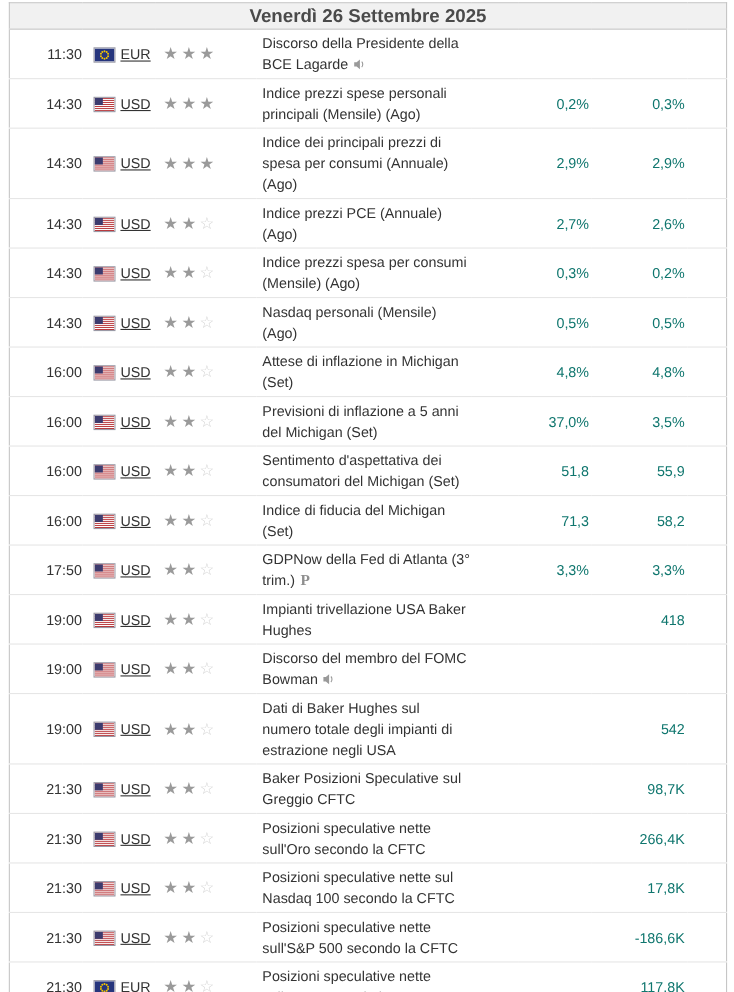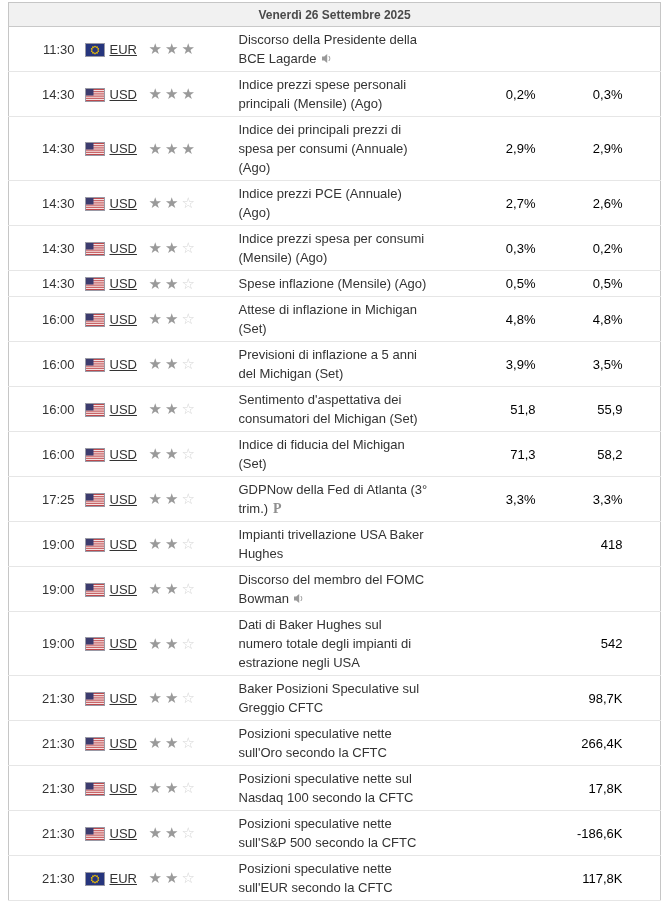--- a/index.html
+++ b/index.html
@@ -6,40 +6,40 @@
     font-family:"Liberation Sans","DejaVu Sans",sans-serif;}
   .cal-table{border-collapse:collapse;table-layout:fixed;width:652px;margin:2px 0 0 8px;
     border:1px solid #c6c6c6;}
   .cal-table th{height:30px;font-size:13px;font-weight:bold;color:#262626;text-align:left;
     border-bottom:1px solid #9b9b9b;padding:0;vertical-align:middle;}
   th.h-time{padding-left:10px;}
   th.h-cur{padding-left:10px;}
   th.h-imp{padding-left:8px;}
   th.h-evt{padding-left:6px;}
   th.h-val{text-align:right;padding-right:2px;}
-  .date-row td{background:#f1f1f1;height:23px;text-align:center;font-size:12px;font-weight:bold;
+  .date-row td{background:#f1f1f1;height:23px;text-align:center;font-size:17px;font-weight:bold;
     color:#4a4a4a;border-bottom:1px solid #c9c9c9;padding:0;}
   tbody td{border-bottom:1px solid #e6e6e6;font-size:13px;color:#333;vertical-align:middle;
     padding:2px 0;}
   td.c-time{padding-left:10px;text-align:right;}
   td.c-cur{padding-left:10px;white-space:nowrap;}
   .flag{display:inline-block;line-height:0;vertical-align:-2px;border:1px solid #9a9aa6;}
   .cur-code{margin-left:5px;color:#333;text-decoration:underline;}
   td.c-imp{padding-left:8px;}
   .stars{white-space:nowrap;}
   .star{font-size:15px;letter-spacing:0;}
   .star{margin-right:3px;}
   .star.filled{color:#9a9a9a;}
   .star.empty{color:#d4d4d4;}
   td.c-evt{padding-left:6px;padding-top:3px;padding-bottom:3px;}
   .evt-text{white-space:pre-line;line-height:19px;cursor:pointer;}
   .evt-icon{display:inline-block;margin-left:4px;line-height:0;vertical-align:-1px;}
   .p-icon{font-family:"Liberation Serif","DejaVu Serif",serif;font-weight:bold;
     color:#8f8f8f;font-size:14px;margin-left:5px;}
-  td.c-val{text-align:right;padding-right:2px;color:#000000;}
+  td.c-val{text-align:right;padding-right:2px;color:#0f766e;}
   td.c-spacer{padding:0;}
 </style>
 </head>
 <body>
 
 <table class="cal-table">
   <colgroup>
     <col style="width:66px">
       <col style="width:66px">
       <col style="width:92px">
@@ -173,21 +173,21 @@
               <rect y="0.00" width="18" height="0.92" fill="#b93a3e"></rect>
               <rect y="1.85" width="18" height="0.92" fill="#b93a3e"></rect>
               <rect y="3.69" width="18" height="0.92" fill="#b93a3e"></rect>
               <rect y="5.54" width="18" height="0.92" fill="#b93a3e"></rect>
               <rect y="7.38" width="18" height="0.92" fill="#b93a3e"></rect>
               <rect y="9.23" width="18" height="0.92" fill="#b93a3e"></rect>
               <rect y="11.08" width="18" height="0.92" fill="#b93a3e"></rect>
               <rect width="7.5" height="6.5" fill="#3c3b6e"></rect>
             </svg></span><span class="cur-code">USD</span></td>
         <td class="c-imp"><span class="stars"><span class="star filled">★</span><span class="star filled">★</span><span class="star empty">☆</span></span></td>
-        <td class="c-evt"><span class="evt-text">Spese inflazione (Mensile) (Ago)</span></td>
+        <td class="c-evt"><span class="evt-text">Nasdaq personali (Mensile) (Ago)</span></td>
         <td class="c-val"></td>
         <td class="c-val">0,5%</td>
         <td class="c-val">0,5%</td>
         <td class="c-spacer"></td>
       </tr>
       <tr class="event-row">
         <td class="c-time">16:00</td>
         <td class="c-cur"><span class="flag"><svg width="18" height="12" viewBox="0 0 18 12">
               <rect width="18" height="12" fill="#fff"></rect>
               <rect y="0.00" width="18" height="0.92" fill="#b93a3e"></rect>
@@ -217,21 +217,21 @@
               <rect y="5.54" width="18" height="0.92" fill="#b93a3e"></rect>
               <rect y="7.38" width="18" height="0.92" fill="#b93a3e"></rect>
               <rect y="9.23" width="18" height="0.92" fill="#b93a3e"></rect>
               <rect y="11.08" width="18" height="0.92" fill="#b93a3e"></rect>
               <rect width="7.5" height="6.5" fill="#3c3b6e"></rect>
             </svg></span><span class="cur-code">USD</span></td>
         <td class="c-imp"><span class="stars"><span class="star filled">★</span><span class="star filled">★</span><span class="star empty">☆</span></span></td>
         <td class="c-evt"><span class="evt-text">Previsioni di inflazione a 5 anni
 del Michigan (Set)</span></td>
         <td class="c-val"></td>
-        <td class="c-val">3,9%</td>
+        <td class="c-val">37,0%</td>
         <td class="c-val">3,5%</td>
         <td class="c-spacer"></td>
       </tr>
       <tr class="event-row">
         <td class="c-time">16:00</td>
         <td class="c-cur"><span class="flag"><svg width="18" height="12" viewBox="0 0 18 12">
               <rect width="18" height="12" fill="#fff"></rect>
               <rect y="0.00" width="18" height="0.92" fill="#b93a3e"></rect>
               <rect y="1.85" width="18" height="0.92" fill="#b93a3e"></rect>
               <rect y="3.69" width="18" height="0.92" fill="#b93a3e"></rect>
@@ -264,21 +264,21 @@
             </svg></span><span class="cur-code">USD</span></td>
         <td class="c-imp"><span class="stars"><span class="star filled">★</span><span class="star filled">★</span><span class="star empty">☆</span></span></td>
         <td class="c-evt"><span class="evt-text">Indice di fiducia del Michigan
 (Set)</span></td>
         <td class="c-val"></td>
         <td class="c-val">71,3</td>
         <td class="c-val">58,2</td>
         <td class="c-spacer"></td>
       </tr>
       <tr class="event-row">
-        <td class="c-time">17:25</td>
+        <td class="c-time">17:50</td>
         <td class="c-cur"><span class="flag"><svg width="18" height="12" viewBox="0 0 18 12">
               <rect width="18" height="12" fill="#fff"></rect>
               <rect y="0.00" width="18" height="0.92" fill="#b93a3e"></rect>
               <rect y="1.85" width="18" height="0.92" fill="#b93a3e"></rect>
               <rect y="3.69" width="18" height="0.92" fill="#b93a3e"></rect>
               <rect y="5.54" width="18" height="0.92" fill="#b93a3e"></rect>
               <rect y="7.38" width="18" height="0.92" fill="#b93a3e"></rect>
               <rect y="9.23" width="18" height="0.92" fill="#b93a3e"></rect>
               <rect y="11.08" width="18" height="0.92" fill="#b93a3e"></rect>
               <rect width="7.5" height="6.5" fill="#3c3b6e"></rect>

